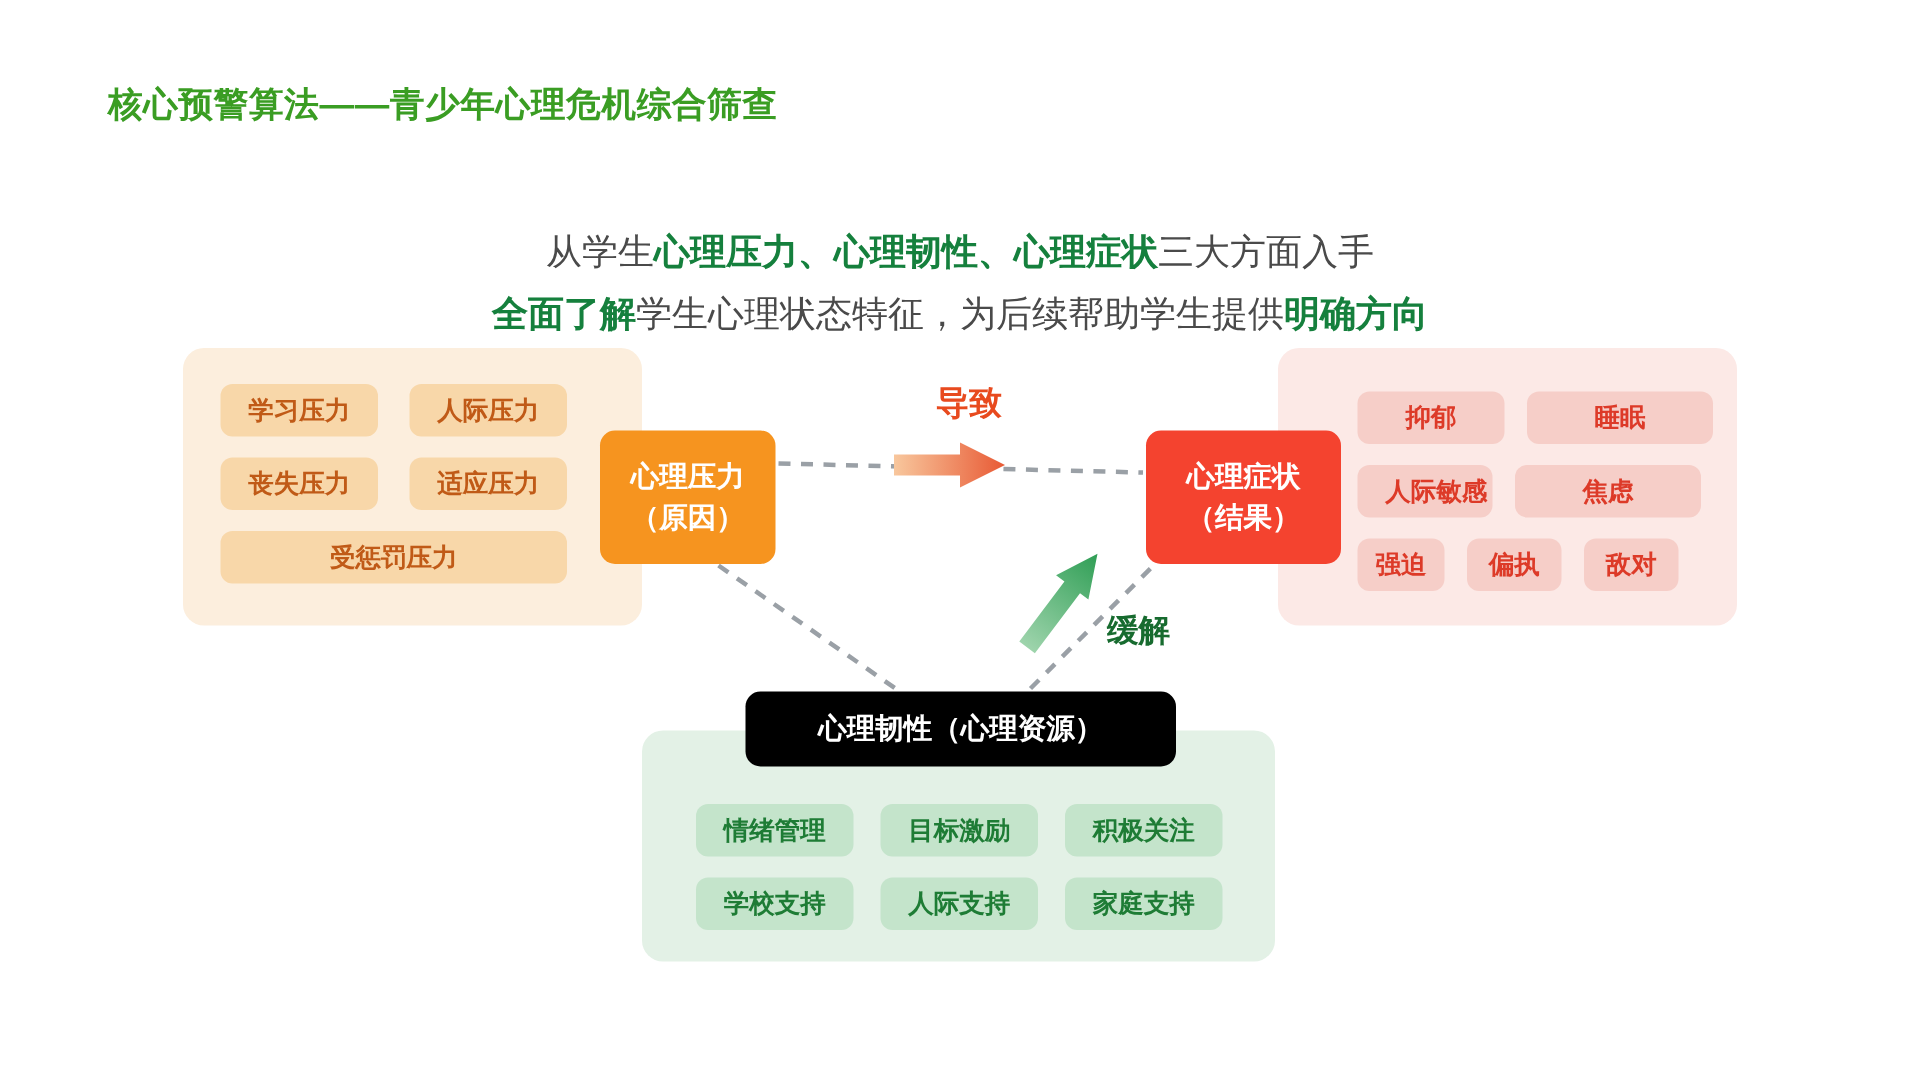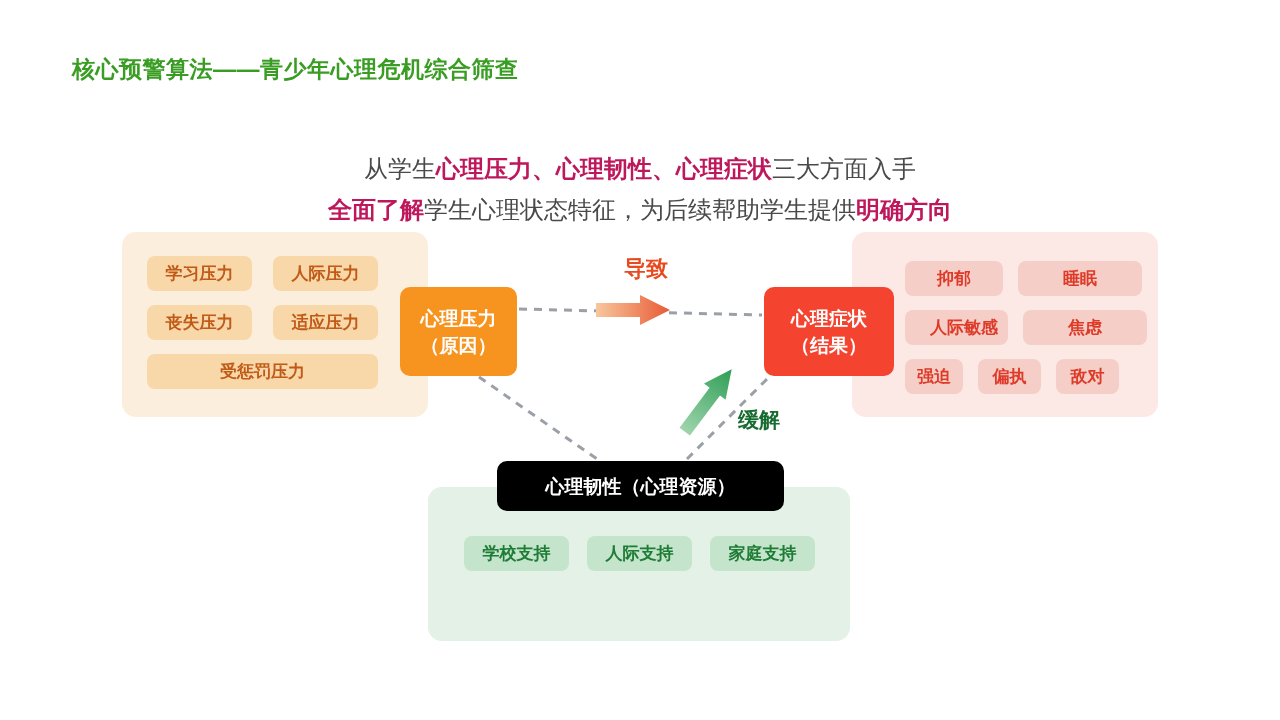--- a/index.html
+++ b/index.html
@@ -16,21 +16,21 @@
     position: absolute; left: 72px; top: 54px;
     font-size: 23px; font-weight: bold; color: #3A9D23;
     letter-spacing: 0.5px;
   }
 
   .subtitle {
     position: absolute; left: 0; top: 148px; width: 100%;
     text-align: center; font-size: 24px; color: #4a4a4a;
     line-height: 41px;
   }
-  .subtitle b { color: #be185d; font-weight: bold; }
+  .subtitle b { color: #15803d; font-weight: bold; }
 
   .panel { position: absolute; border-radius: 14px; z-index: 0; }
   .panel-stress     { left: 122px; top: 232px; width: 306px; height: 185px; background: #FCEEDD; }
   .panel-symptom    { left: 852px; top: 232px; width: 306px; height: 185px; background: #FCE9E6; }
   .panel-resilience { left: 428px; top: 487px; width: 422px; height: 154px; background: #E3F1E6; }
 
   .chip {
     display: flex; align-items: center; justify-content: center;
     border-radius: 8px; font-weight: bold; font-size: 17px; height: 35px;
     box-sizing: border-box; white-space: nowrap;
@@ -43,21 +43,21 @@
     position: absolute; left: 25px; top: 24px;
     display: grid; grid-template-columns: 105px 105px; gap: 14px 21px;
   }
   .chip-wide { grid-column: 1 / -1; }
 
   .symptom-rows {
     position: absolute; left: 53px; top: 29px;
     display: flex; flex-direction: column; gap: 14px; text-align: right;
   }
   .symptom-row { display: flex; gap: 15px; }
-  .w98 { width: 98px; } .w102 { width: 124px; } .w103 { width: 103px; padding-left: 15px; }
+  .w98 { width: 98px; } .w102 { width: 124px; } .w103 { width: 90px; padding-left: 15px; }
   .w58 { width: 58px; } .w63 { width: 63px; }
 
   .resilience-rows {
     position: absolute; left: 36px; top: 49px;
     display: flex; flex-direction: column; gap: 14px;
   }
   .resilience-row { display: flex; gap: 18px; }
   .chip-resilience { width: 105px; }
 
   .node {
@@ -118,20 +118,25 @@
         <div class="chip chip-symptom w58">强迫</div>
         <div class="chip chip-symptom w63">偏执</div>
         <div class="chip chip-symptom w63">敌对</div>
       </div>
     </div>
   </div>
 
   <div class="panel panel-resilience">
     <div class="resilience-rows">
       <div class="resilience-row">
+        <div class="chip chip-resilience">情绪管理</div>
+        <div class="chip chip-resilience">目标激励</div>
+        <div class="chip chip-resilience">积极关注</div>
+      </div>
+      <div class="resilience-row">
         <div class="chip chip-resilience">学校支持</div>
         <div class="chip chip-resilience">人际支持</div>
         <div class="chip chip-resilience">家庭支持</div>
       </div>
     </div>
   </div>
 
   <svg class="overlay" width="1280" height="720" viewBox="0 0 1280 720">
     <defs>
       <linearGradient id="orangeGrad" x1="0" y1="0" x2="1" y2="0">

